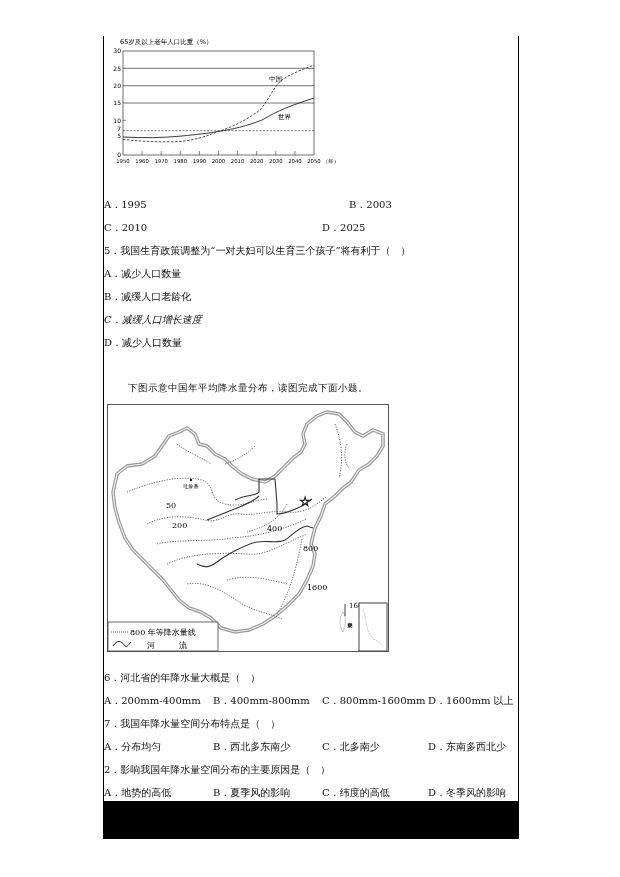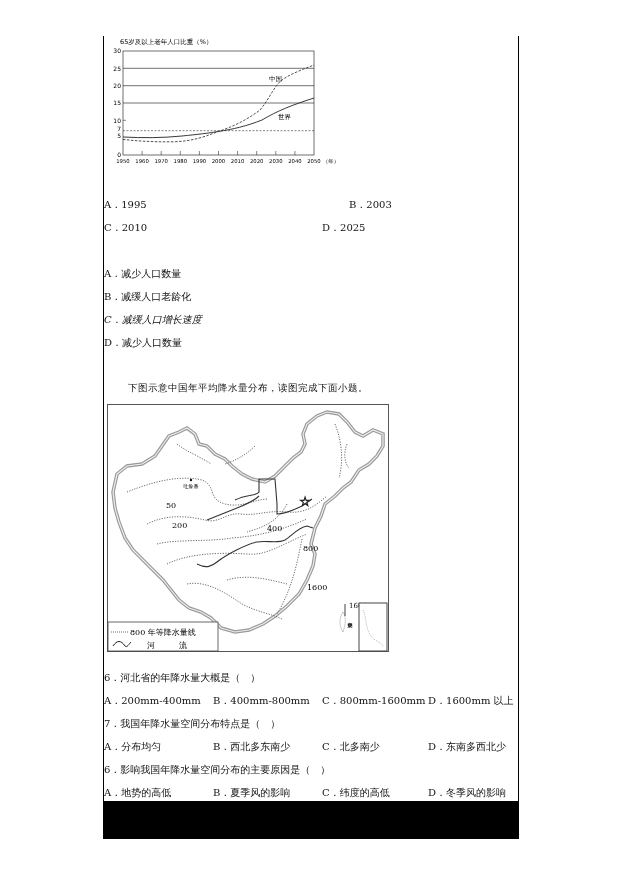--- a/index.html
+++ b/index.html
@@ -74,20 +74,21 @@
 
   <div class="opt-row" style="top:162px;">
     <span class="opt" style="left:0;">A．1995</span>
     <span class="opt" style="left:218px;margin-left:27px;">B．2003</span>
   </div>
   <div class="opt-row" style="top:185px;">
     <span class="opt" style="left:0;">C．2010</span>
     <span class="opt" style="left:218px;">D．2025</span>
   </div>
 
+  <div class="line" style="top:208px;">5．我国生育政策调整为“一对夫妇可以生育三个孩子”将有利于（　）</div>
   <div class="line" style="top:231px;">A．减少人口数量</div>
   <div class="line" style="top:254px;">B．减缓人口老龄化</div>
   <div class="line" style="top:277px;font-style:italic;">C．减缓人口增长速度</div>
   <div class="line" style="top:300px;">D．减少人口数量</div>
 
   <div class="intro" style="top:345px;">下图示意中国年平均降水量分布，读图完成下面小题。</div>
 
   <svg class="map" viewBox="0 0 282 248">
     <rect x="0.5" y="0.5" width="281" height="247" fill="#fff" stroke="#555" stroke-width="1"></rect>
 
@@ -151,21 +152,21 @@
   </div>
 
   <div class="line" style="top:681px;">7．我国年降水量空间分布特点是（　）</div>
   <div class="opt-row" style="top:704px;">
     <span class="opt" style="left:0;">A．分布均匀</span>
     <span class="opt" style="left:109px;">B．西北多东南少</span>
     <span class="opt" style="left:218px;">C．北多南少</span>
     <span class="opt" style="left:324px;">D．东南多西北少</span>
   </div>
 
-  <div class="line" style="top:727px;">6．影响我国年降水量空间分布的主要原因是（　）</div>
+  <div class="line" style="top:727px;">2．影响我国年降水量空间分布的主要原因是（　）</div>
   <div class="opt-row" style="top:750px;">
     <span class="opt" style="left:0;">A．地势的高低</span>
     <span class="opt" style="left:109px;">B．夏季风的影响</span>
     <span class="opt" style="left:218px;">C．纬度的高低</span>
     <span class="opt" style="left:324px;">D．冬季风的影响</span>
   </div>
 
   <div class="blackbar"></div>
 </div>
 

